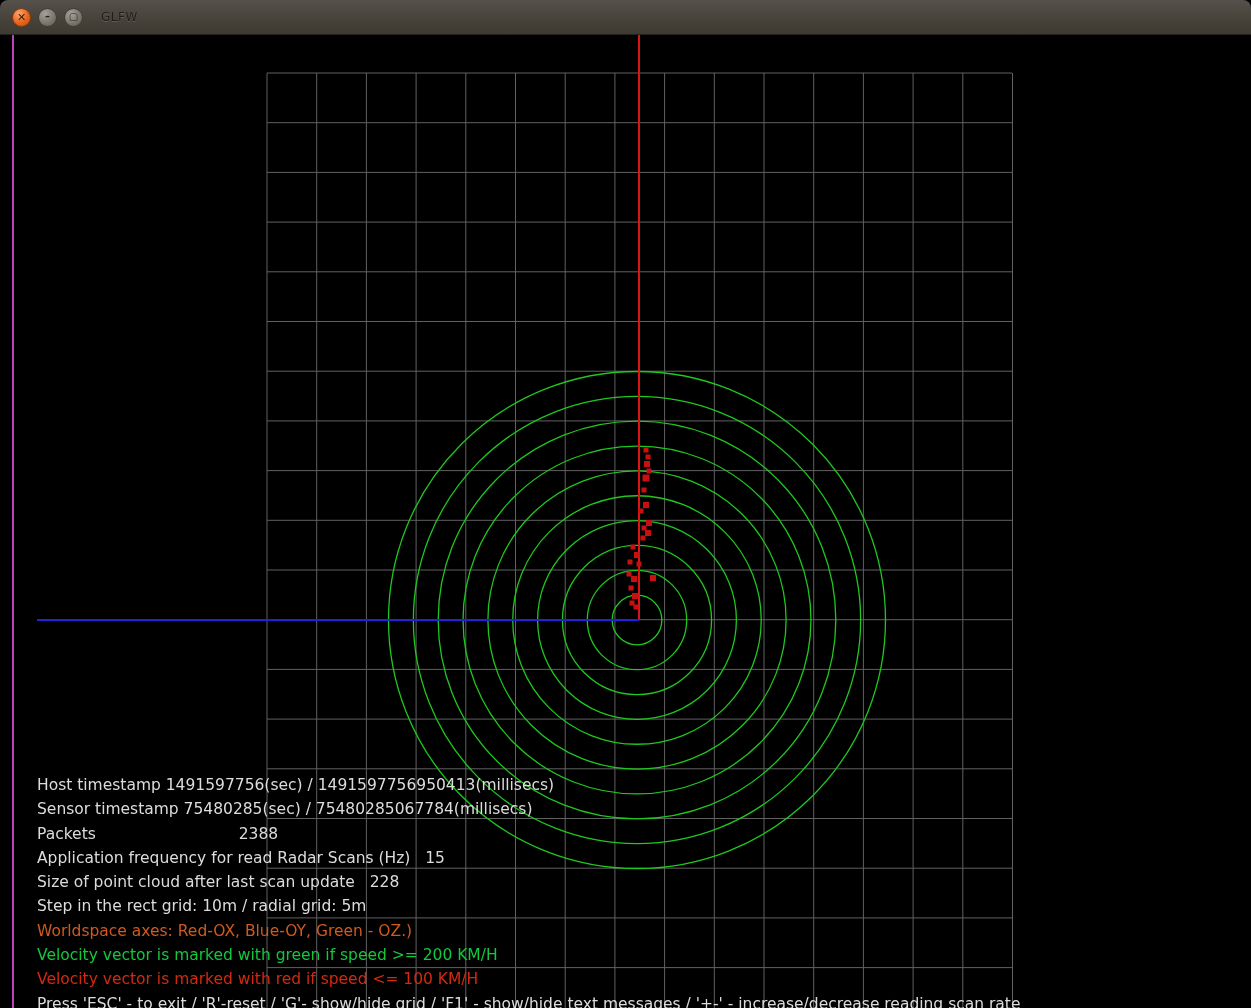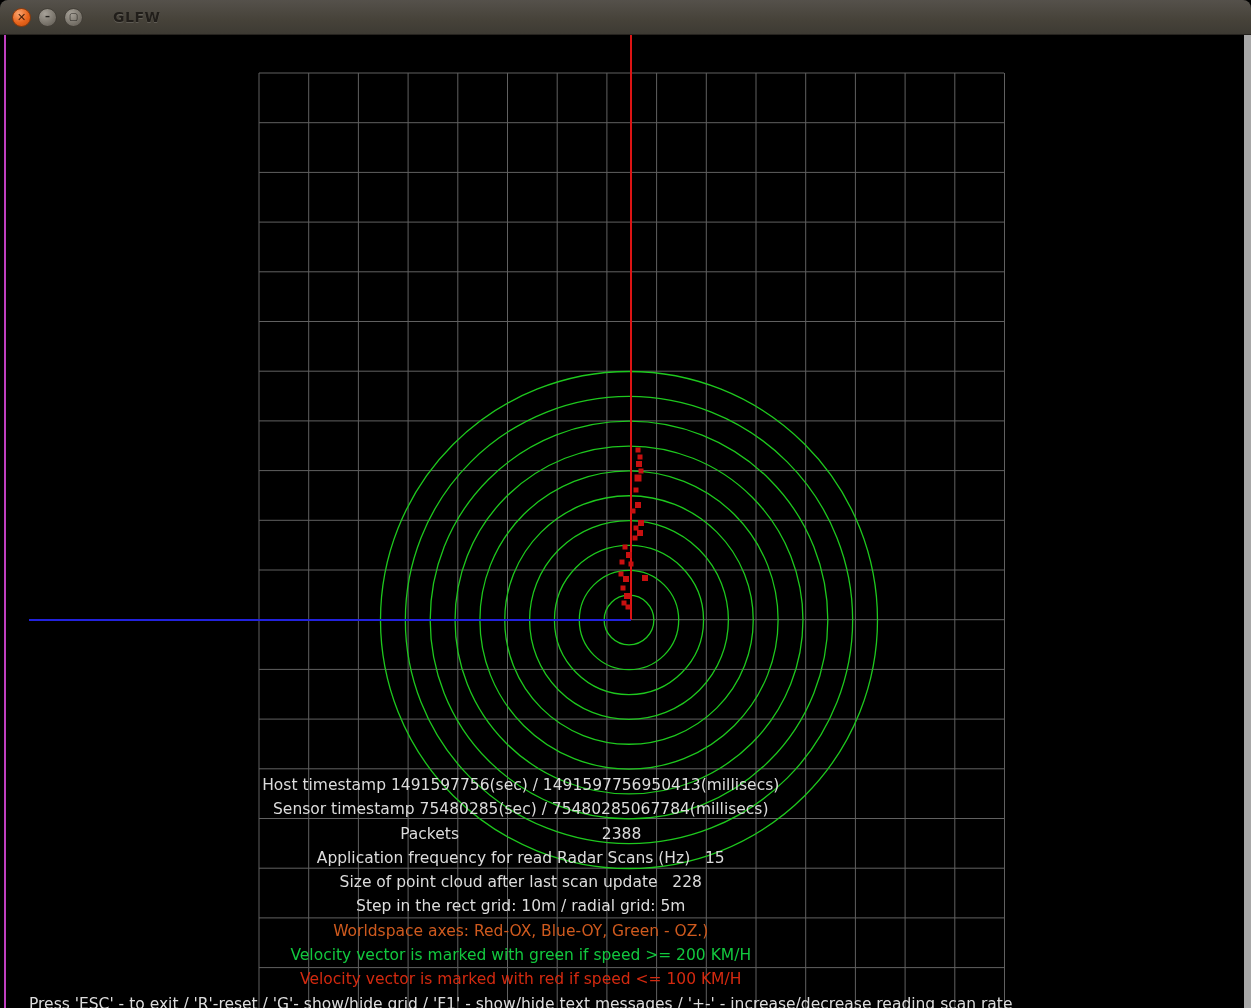--- a/index.html
+++ b/index.html
@@ -28,27 +28,27 @@
   .tb-close {
     background:radial-gradient(circle at 35% 28%, #f9a671 0%, #e8641c 55%, #c24e0e 100%);
     border:1px solid #8e3a0a; color:#47200a;
   }
   .tb-gray {
     background:radial-gradient(circle at 35% 28%, #a6a198 0%, #7a756c 60%, #5c574f 100%);
     border:1px solid #423e37; color:#24221e;
   }
   .tb-gray .glyph { font-size:10px; }
   .title {
-    margin-left:30px; font-size:14px; font-weight:bold;
+    margin-left:18px; font-size:12px; font-weight:normal;
     color:#211e1a; text-shadow:0 1px 0 rgba(255,255,255,0.14);
     letter-spacing:0.5px;
   }
 
   
-  .client { position:absolute; top:35px; left:4px; width:1147px; height:973px; background:#000;text-align:center; }
+  .client { position:absolute; top:35px; left:12px; width:1147px; height:973px; background:#000; }
   #radar-svg { position:absolute; top:0; left:0; }
 
   .left-line {
     position:absolute; left:0; top:0; width:2px; height:973px;
     background:#c03fc0;
   }
   .right-strip {
     position:absolute; left:1240px; top:0; width:8px; height:973px;
     background:#a8a8a8; border-right:3px solid #4a463f; box-sizing:content-box;
   }

